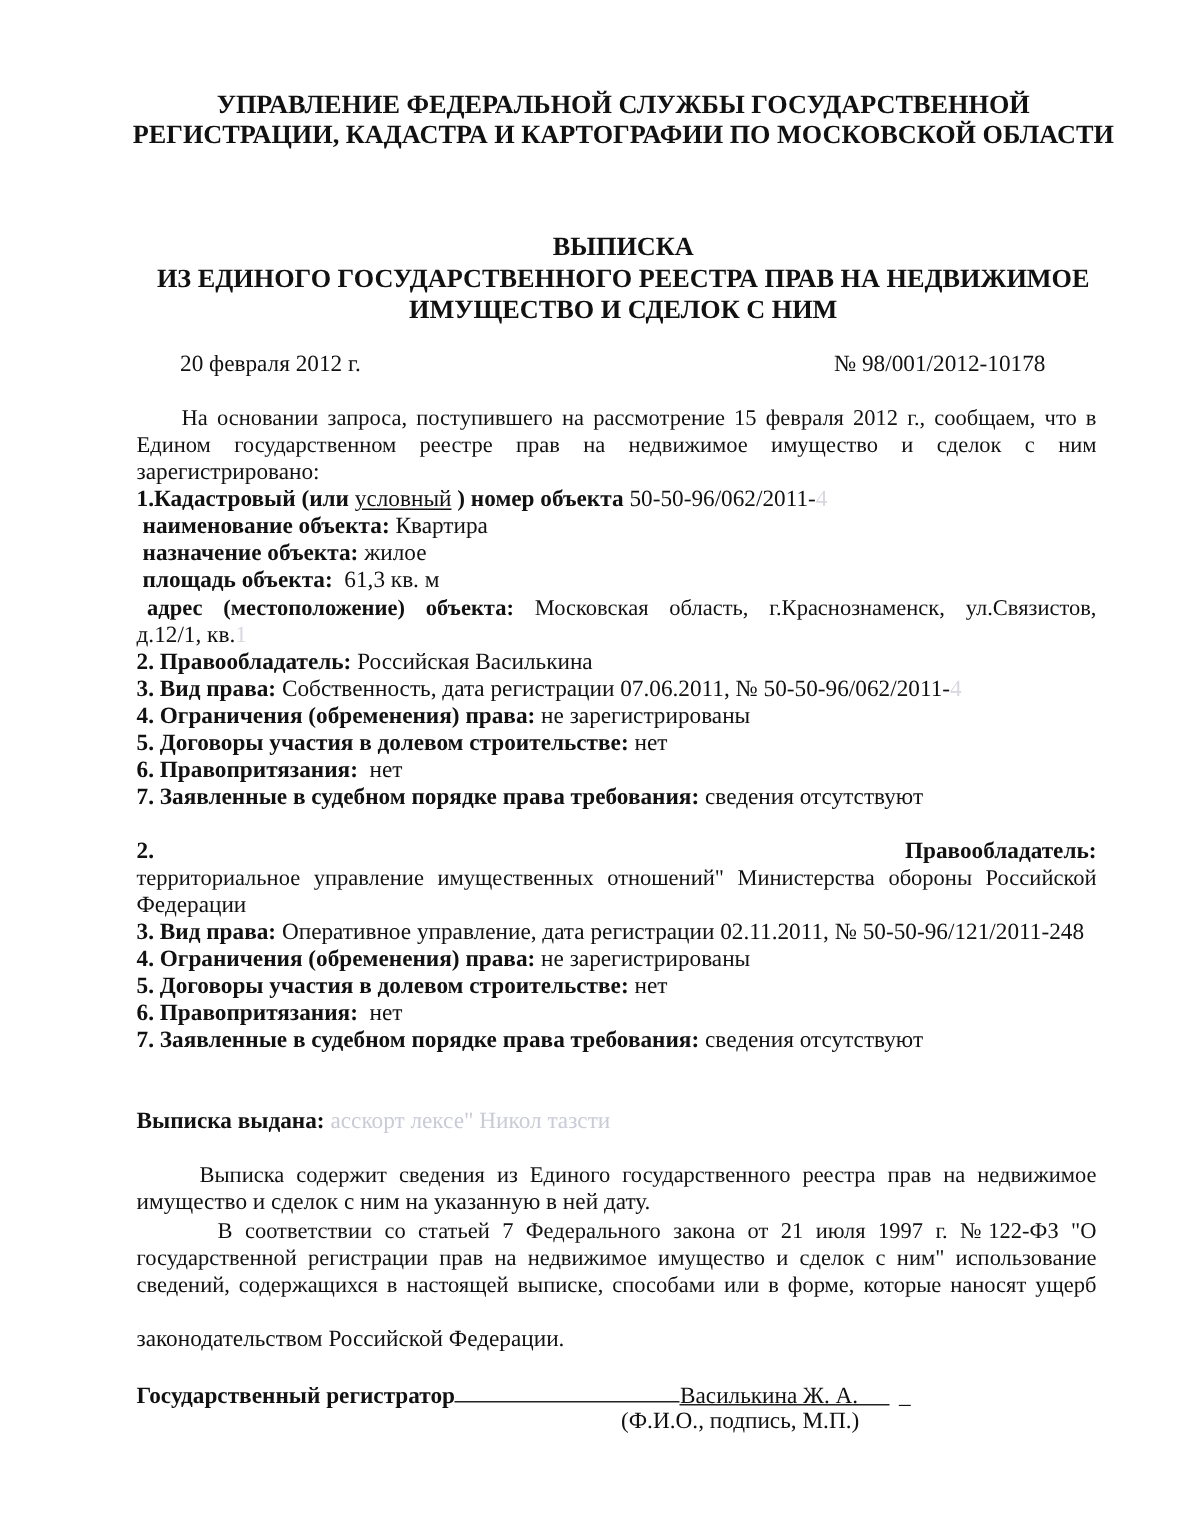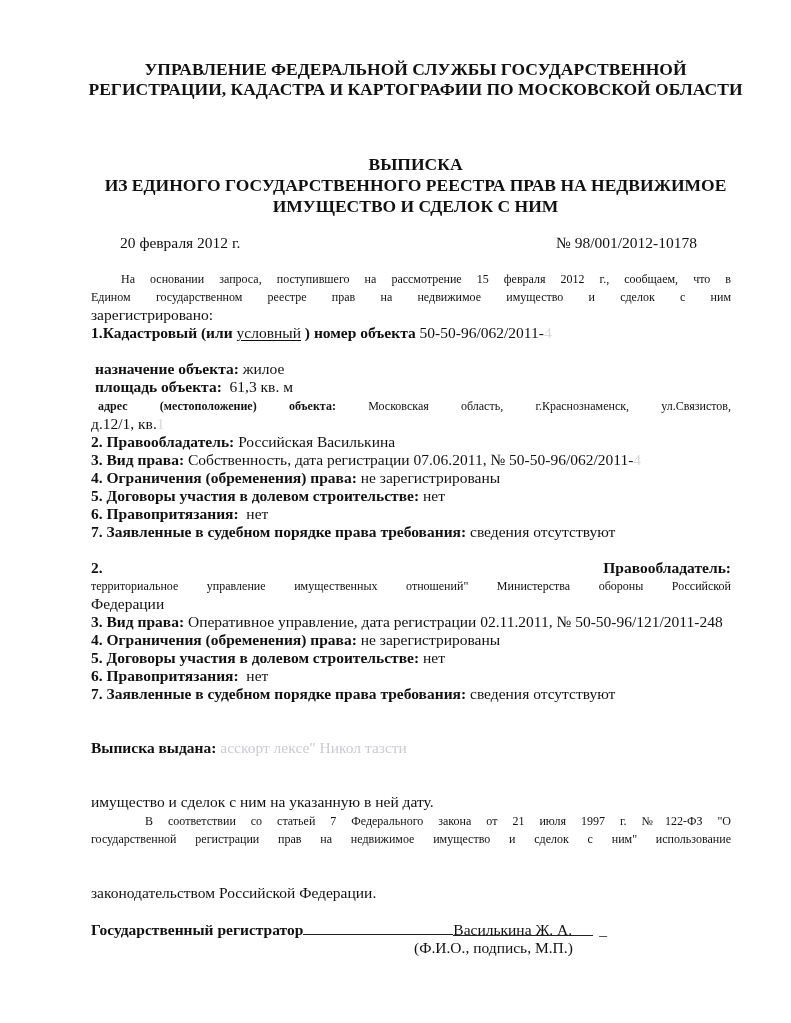--- a/index.html
+++ b/index.html
@@ -12,21 +12,21 @@
   .abs { position: absolute; white-space: nowrap; }
   .title {
     position: absolute; left: 60px; width: 731px; text-align: center;
     font-weight: bold; font-size: 17.5px; line-height: 22px; white-space: nowrap;
   }
   .body-text { font-size: 15.5px; line-height: 18px; }
   b, .b { font-weight: bold; }
   .just {
     position: absolute; left: 91px; width: 640px;
     text-align: justify; text-align-last: justify; white-space: normal;
-    font-size: 12px; line-height: 18px;
+    font-size: 15px; line-height: 18px;
   }
   .faded { color: #d8d8e0; }
   .redacted { color: #c9cbd6; font-weight: normal; }
   .underline { text-decoration: underline; text-underline-offset: 2px; }
   .sig-line {
     display: inline-block; border-bottom: 1px solid #222; height: 14px;
     vertical-align: baseline;
   }
 </style>
 </head>
@@ -43,20 +43,23 @@
 
   <div class="abs body-text" style="left:120px; top:234px;">20 февраля 2012 г.</div>
   <div class="abs body-text" style="left:556px; top:234px;">№ 98/001/2012-10178</div>
 
   <div class="just" style="top:270px; left:121px; width:610px;">На основании запроса, поступившего на рассмотрение 15 февраля 2012 г., сообщаем, что в</div>
   <div class="just" style="top:288px;">Едином государственном реестре прав на недвижимое имущество и сделок с ним</div>
   <div class="abs body-text" style="left:91px; top:306px;">зарегистрировано:</div>
 
   <div class="abs body-text" style="left:91px; top:324px;">
     <span class="b">1.Кадастровый (или </span><span class="underline">условный</span><span class="b"> ) номер объекта</span><span> 50-50-96/062/2011-</span><span class="faded">4</span>
+  </div>
+  <div class="abs body-text" style="left:95px; top:342px;">
+    <span class="b">наименование объекта:</span><span> Квартира</span>
   </div>
   <div class="abs body-text" style="left:95px; top:360px;">
     <span class="b">назначение объекта:</span><span> жилое</span>
   </div>
   <div class="abs body-text" style="left:95px; top:378px;">
     <span class="b">площадь объекта:</span><span style="white-space:pre;">  61,3 кв. м</span>
   </div>
   <div class="just" style="top:397px; left:98px; width:633px;">
     <span class="b">адрес (местоположение) объекта:</span><span> Московская область, г.Краснознаменск, ул.Связистов,</span>
   </div>
@@ -102,23 +105,25 @@
     <span class="b">6. Правопритязания:</span><span style="white-space:pre;">  нет</span>
   </div>
   <div class="abs body-text" style="left:91px; top:685px;">
     <span class="b">7. Заявленные в судебном порядке права требования:</span><span> сведения отсутствуют</span>
   </div>
 
   <div class="abs body-text" style="left:91px; top:739px;">
     <span class="b">Выписка выдана:</span><span class="redacted"> асскорт лексе" Никол тазсти</span>
   </div>
 
+  <div class="just" style="top:775px; left:133px; width:598px;">Выписка содержит сведения из Единого государственного реестра прав на недвижимое</div>
   <div class="abs body-text" style="left:91px; top:793px;">имущество и сделок с ним на указанную в ней дату.</div>
   <div class="just" style="top:812px; left:145px; width:586px;">В соответствии со статьей 7 Федерального закона от 21 июля 1997 г. №122-ФЗ "О</div>
   <div class="just" style="top:830px;">государственной регистрации прав на недвижимое имущество и сделок с ним" использование</div>
+  <div class="just" style="top:848px;">сведений, содержащихся в настоящей выписке, способами или в форме, которые наносят ущерб</div>
   <div class="abs body-text" style="left:91px; top:920px;">
     <span class="b">Государственный регистратор</span><span class="sig-line" style="width:150px;"></span><span class="sig-line" style="width:140px;"><span>Василькина Ж. А.</span></span><span style="margin-left:6px;">_</span>
   </div>
 
   <div class="abs body-text" style="left:91px; top:884px;">законодательством Российской Федерации.</div>
   <div class="abs body-text" style="left:414px; top:939px;">(Ф.И.О., подпись, М.П.)</div>
 
 </div>
 
 </body></html>

